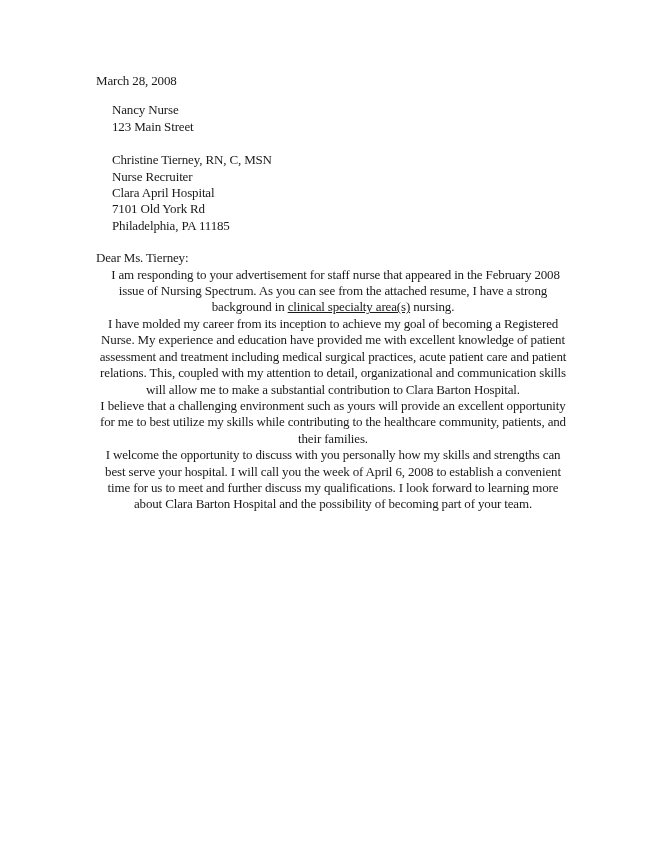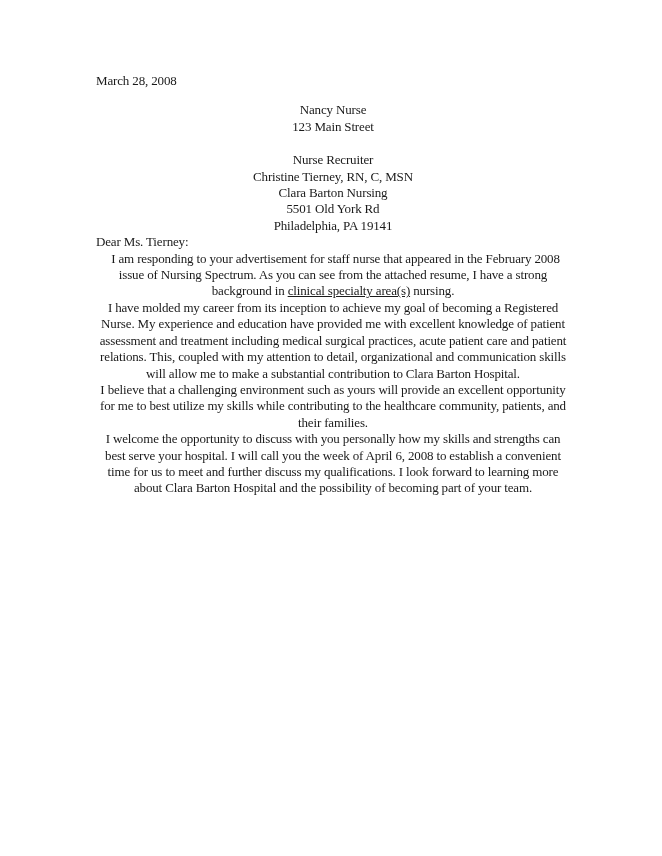--- a/index.html
+++ b/index.html
@@ -27,21 +27,21 @@
     color: #1a1a1a;
     font-size: 13px;
     line-height: 16.4px;
     letter-spacing: -0.15px;
     filter: blur(0.2px);
   }
   .letter p {
     margin: 0;
     padding: 0;
   }
-  .addr-block { margin: 0; text-align: center; }
+  .addr-block { margin: 16px; }
   .sender-block    { margin-top: 13px; }
   .recipient-block { margin-top: 17px; }
   .salutation      { margin-top: 7px; }
   .para            { margin-top: 11px; text-align: center; }
   .para-first      { text-indent: 5px; }
   .underlined      { text-decoration: underline; }
   .closing         { margin-top: 22px; }
   .signature       { margin-top: 26px; }
 </style>
 </head>
@@ -51,25 +51,25 @@
   <div class="letter">
 
     <p class="date">March 28, 2008</p>
 
     <div class="addr-block sender-block">
       <p>Nancy Nurse</p>
       <p>123 Main Street</p>
     </div>
 
     <div class="addr-block recipient-block">
+      <p>Christine Tierney, RN, C, MSN</p>
       <p>Nurse Recruiter</p>
-      <p>Christine Tierney, RN, C, MSN</p>
-      <p>Clara Barton Nursing</p>
-      <p>5501 Old York Rd</p>
-      <p>Philadelphia, PA 19141</p>
+      <p>Clara April Hospital</p>
+      <p>7101 Old York Rd</p>
+      <p>Philadelphia, PA 11185</p>
     </div>
 
     <p class="salutation">Dear Ms. Tierney:</p>
 
     <p class="para para-first"><span>I am responding to your advertisement for staff nurse that appeared in the February 2008 issue of Nursing Spectrum. As you can see from the attached resume, I have a strong background in </span><span class="underlined">clinical specialty area(s)</span><span> nursing.</span></p>
 
     <p class="para">I have molded my career from its inception to achieve my goal of becoming a Registered Nurse. My experience and education have provided me with excellent knowledge of patient assessment and treatment including medical surgical practices, acute patient care and patient relations. This, coupled with my attention to detail, organizational and communication skills will allow me to make a substantial contribution to Clara Barton Hospital.</p>
 
     <p class="para">I believe that a challenging environment such as yours will provide an excellent opportunity for me to best utilize my skills while contributing to the healthcare community, patients, and their families.</p>
 

